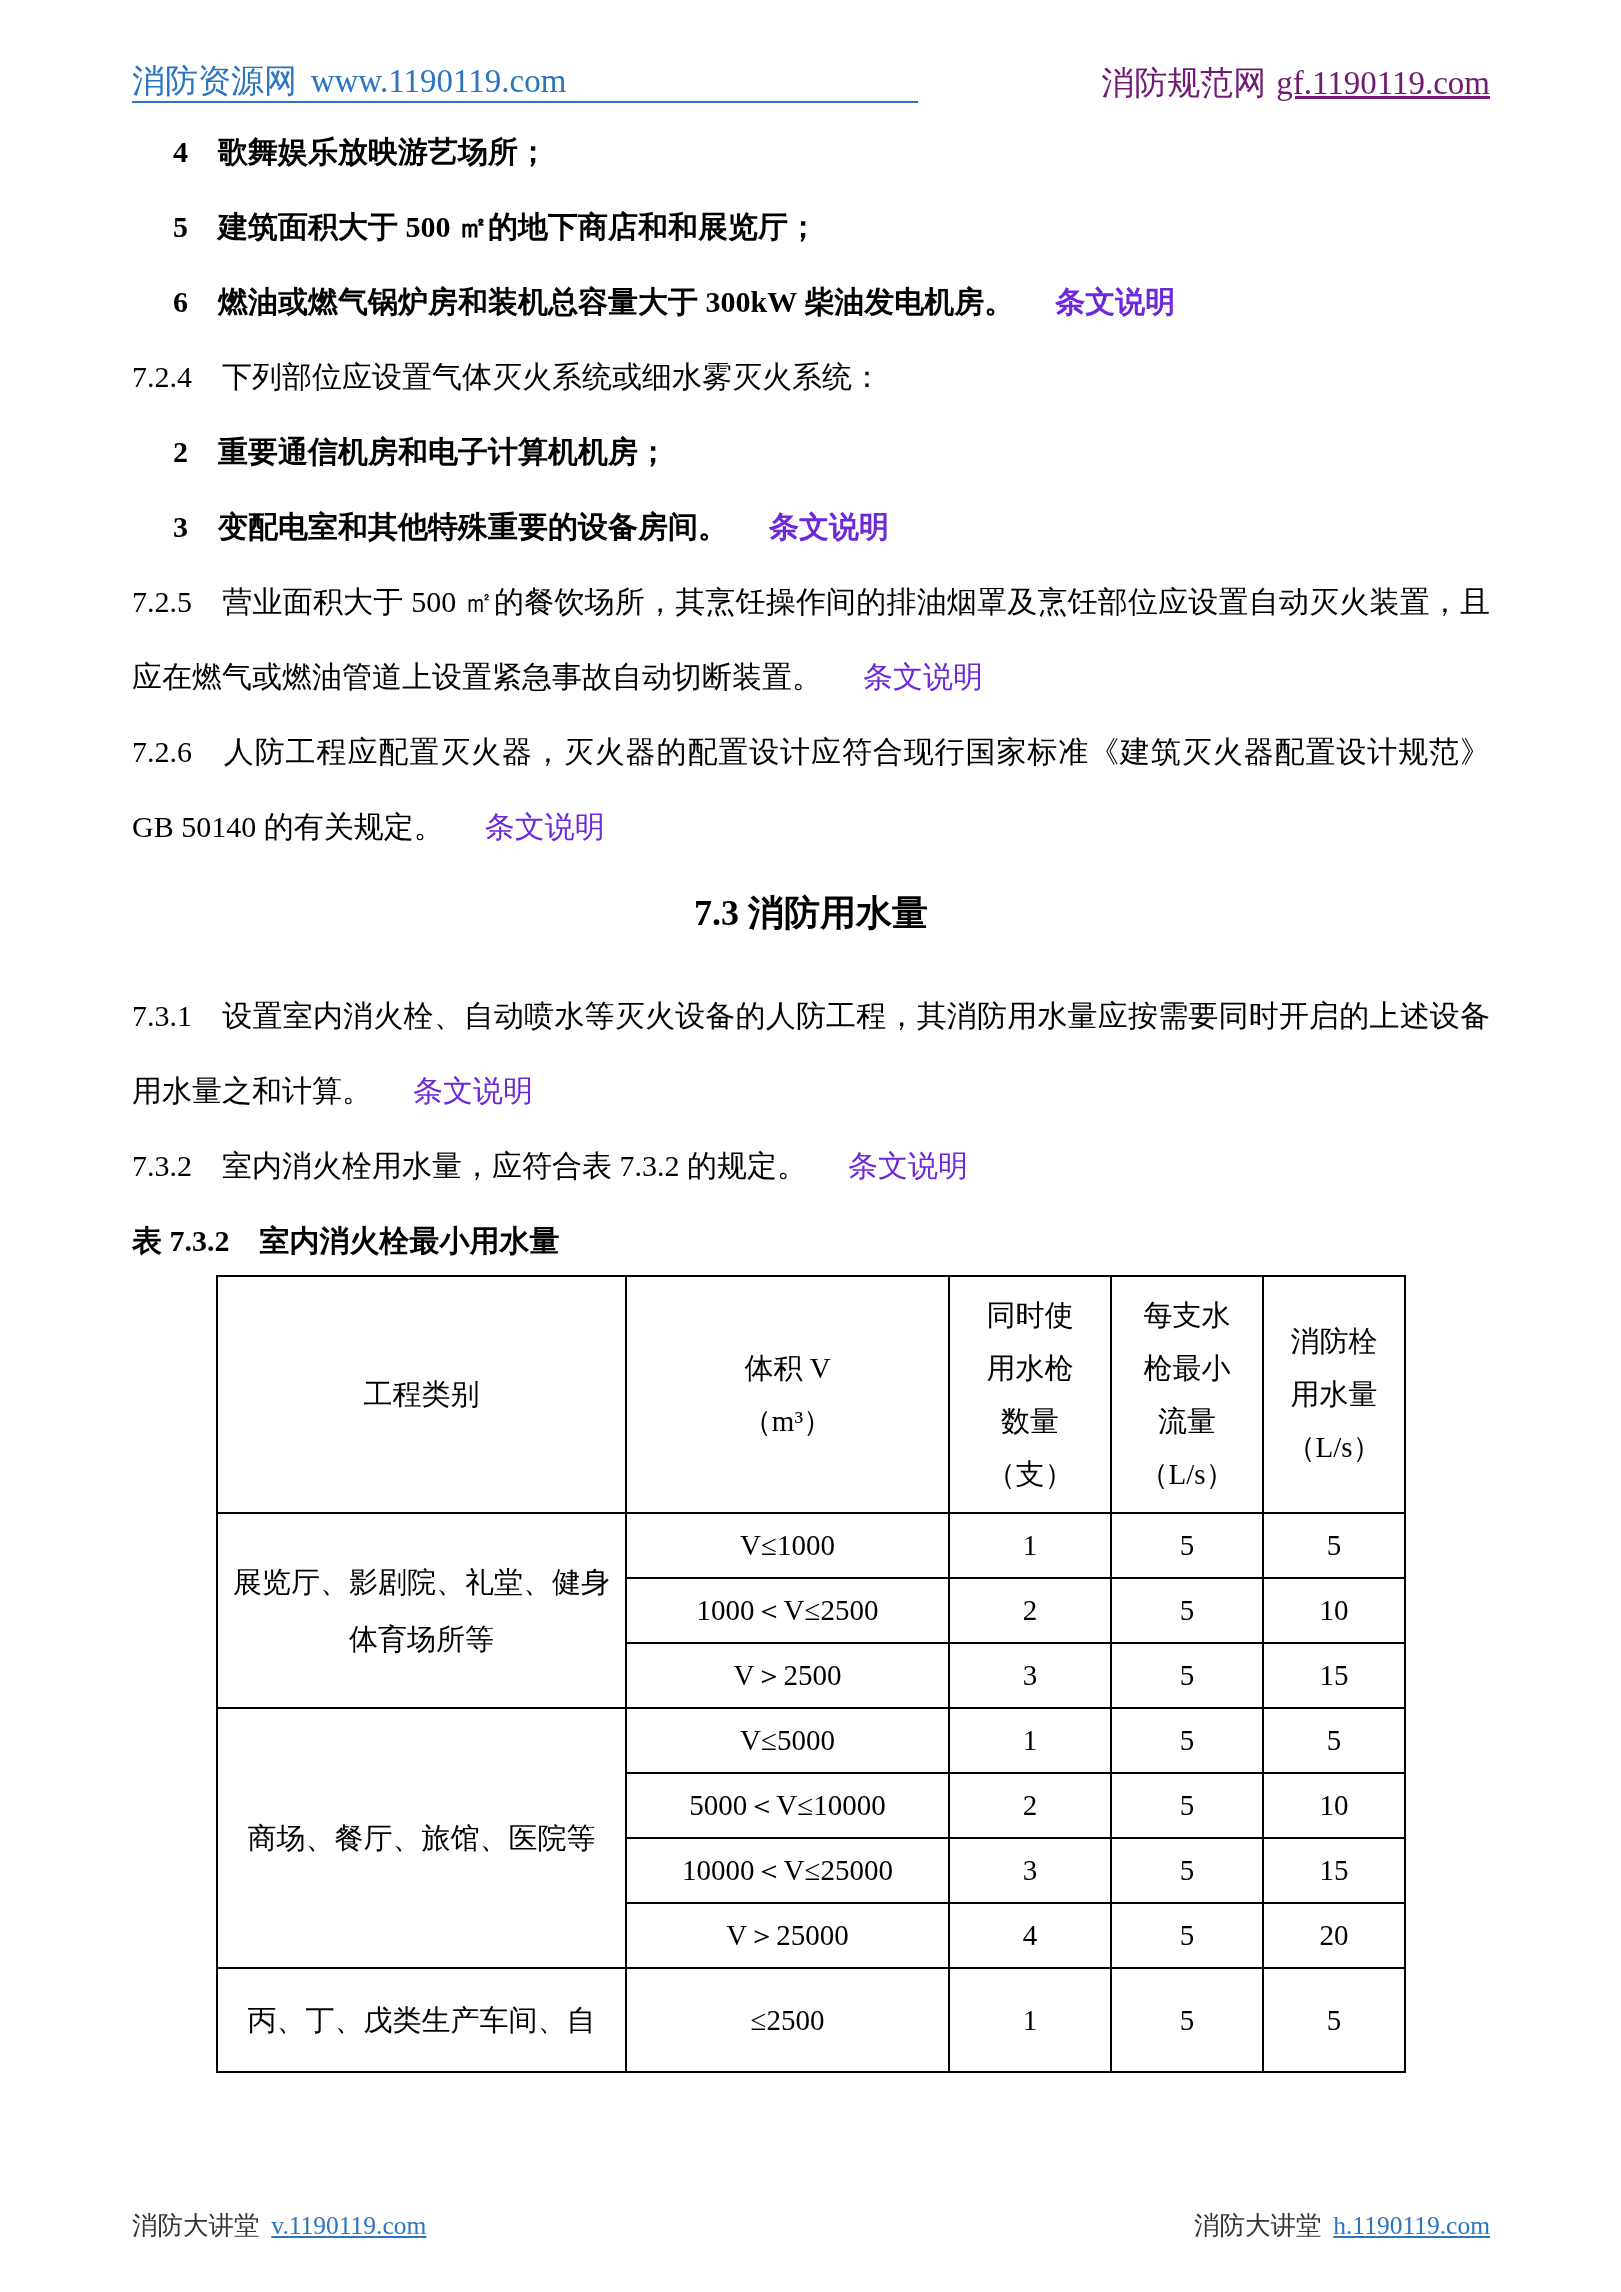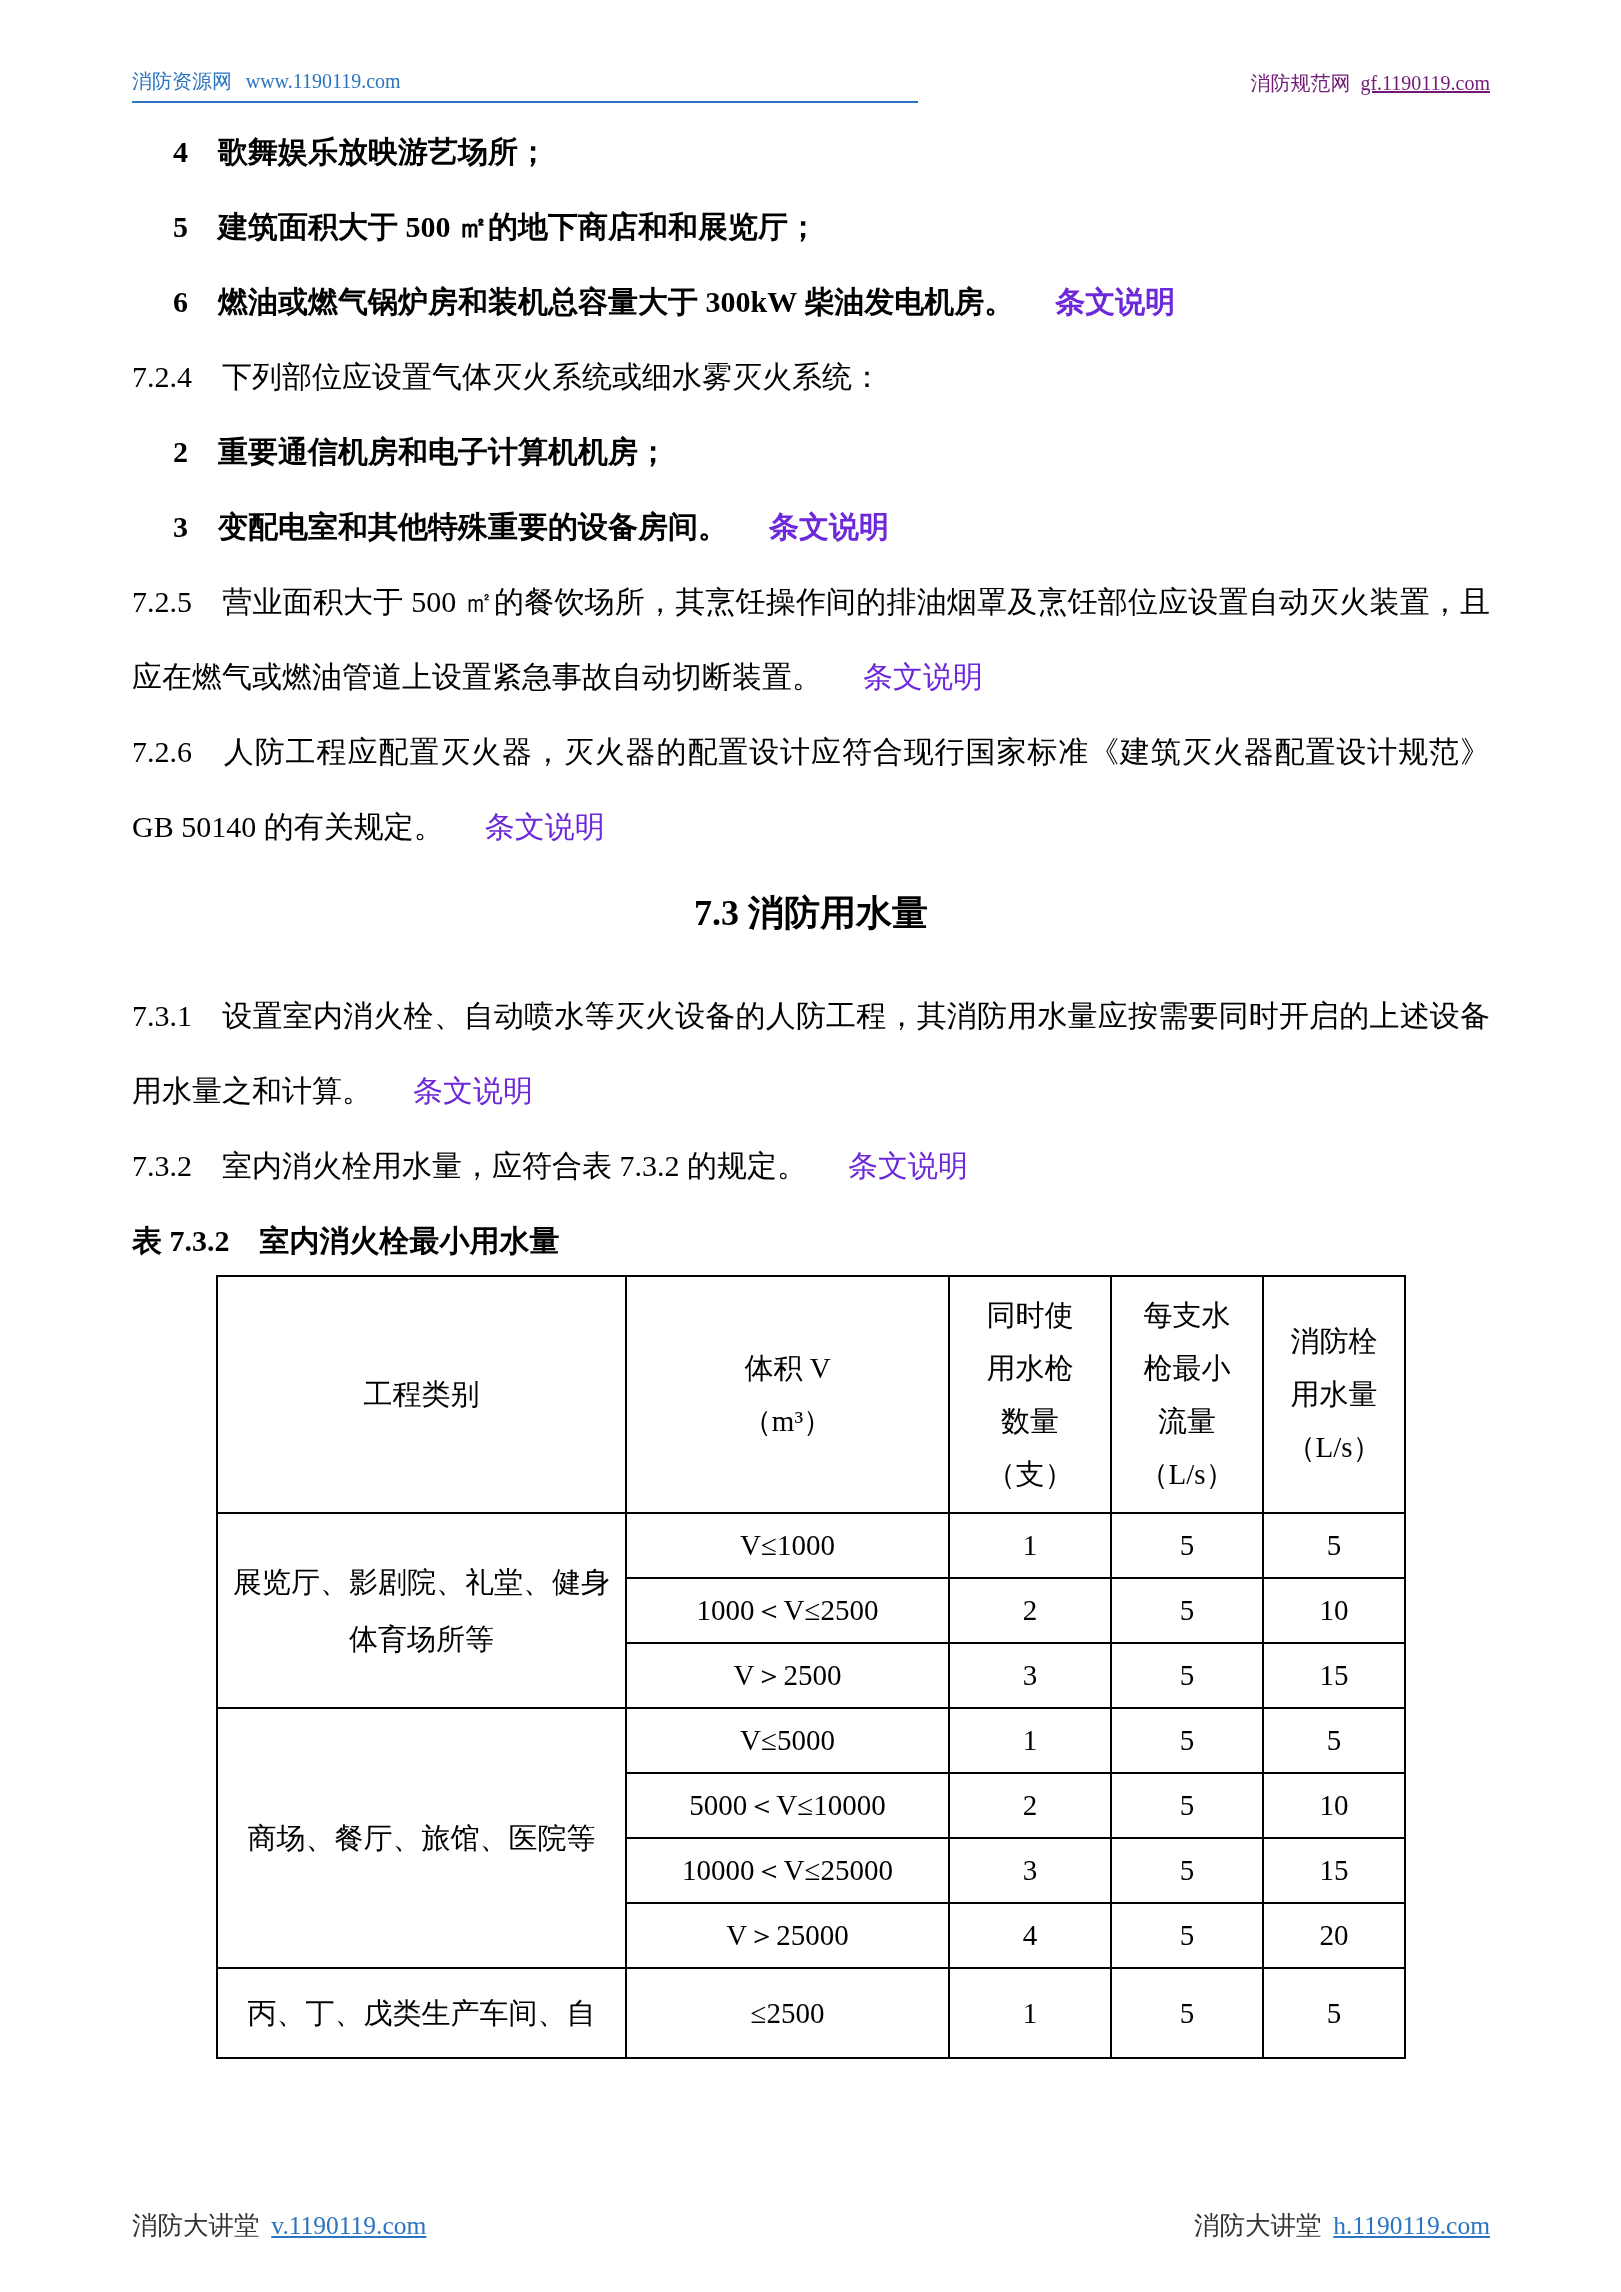--- a/index.html
+++ b/index.html
@@ -13,21 +13,21 @@
     font-family: "Liberation Serif", "DejaVu Serif", serif;
     color: #000000;
   }
 
   
   .page-header {
     position: absolute;
     top: 65px; left: 132px; right: 131px;
     display: flex;
     align-items: flex-end;
-    font-size: 20px;
+    font-size: 33px;
     line-height: 33px;
   }
   .header-left {
     width: 786px;
     border-bottom: 2px solid #2a74c0;
     padding-bottom: 2.9px;
     color: #2a74c0;
     white-space: nowrap;
   }
   .header-left .site { margin-right: 13.7px; }
@@ -85,21 +85,21 @@
   table.spec th, table.spec td {
     border: 2px solid #000000;
     text-align: center;
     vertical-align: middle;
     font-weight: normal;
     padding: 0 5.9px;
   }
   tr.head-row { height: 237px; }
   tr.head-row th div { line-height: 53px; }
   tr.data-row { height: 65px; }
-  tr.data-row.tall { height: 90px; }
+  tr.data-row.tall { height: 104px; }
   td.cat {
     text-align: left;
     padding: 0 7.8px;
     line-height: 57px;
   }
 
   
   .page-footer {
     position: absolute;
     top: 2209px; left: 132px; right: 131px;

